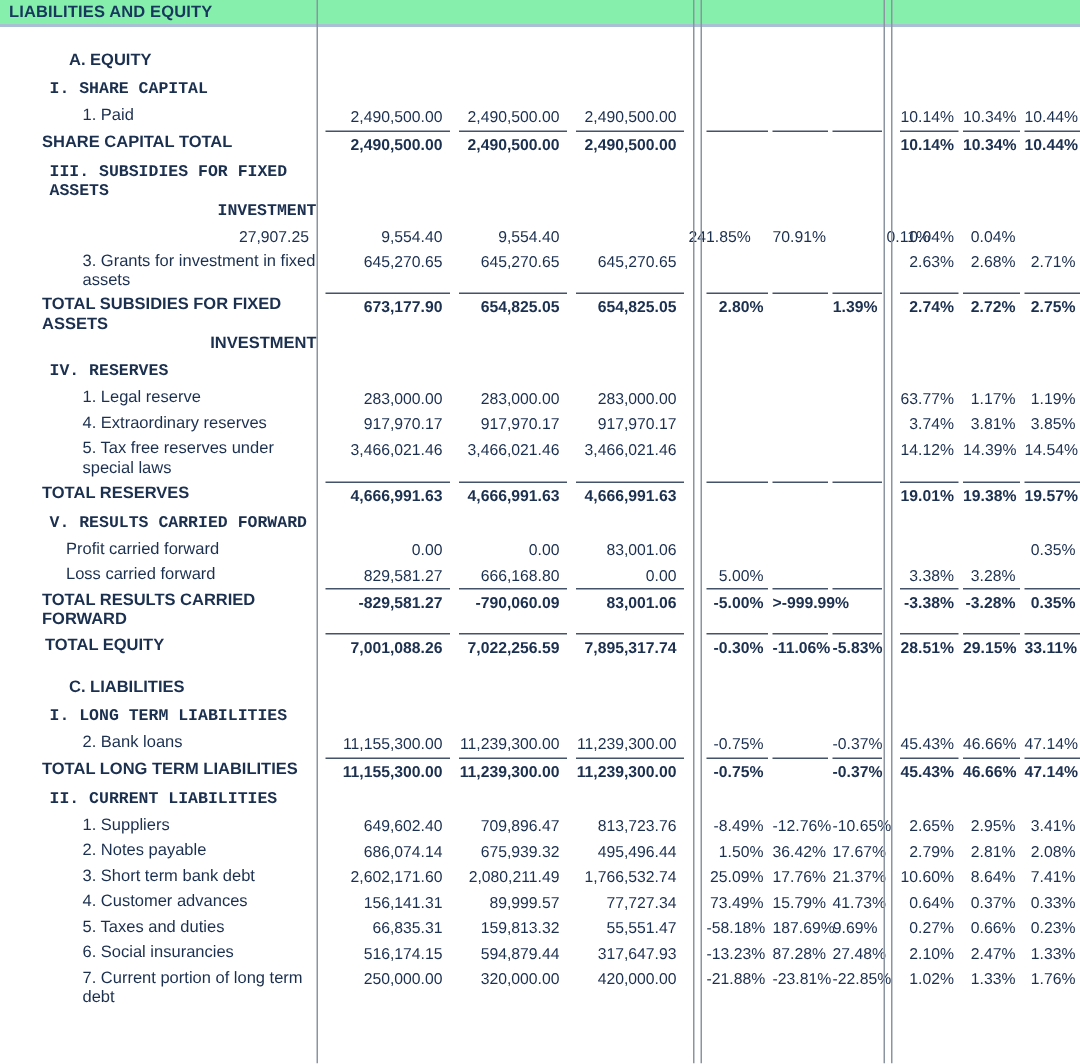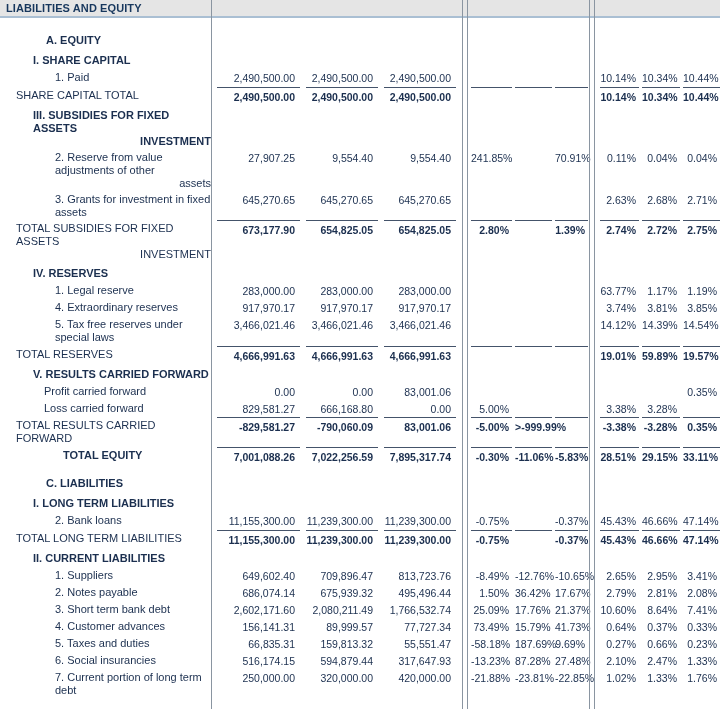--- a/index.html
+++ b/index.html
@@ -3,21 +3,21 @@
 <meta charset="utf-8">
 <style>
   html,body{margin:0;padding:0;background:#ffffff;}
   body{
     width:720px;height:709px;overflow:hidden;position:relative;
     font-family:"Liberation Sans",sans-serif;
     color:#1b2f4f;
   }
   
   .header-bar{
-    height:18px;background:#e5e5e5;border-bottom:2px solid #aabfd3;
+    height:18px;background:#86efac;border-bottom:2px solid #aabfd3;
     display:flex;align-items:center;padding-left:6px;box-sizing:border-box;
     font-size:11px;font-weight:700;color:#17375d;letter-spacing:.1px;
   }
   
   .vline{position:absolute;top:0;bottom:0;width:1px;background:#8a95a1;z-index:5;}
   .vl-1{left:211px}.vl-2{left:462px}.vl-3{left:467px}.vl-4{left:589px}.vl-5{left:594px}
   
   .table{padding-top:2px;}
   .row{
     display:grid;
@@ -27,26 +27,26 @@
   .label{font-size:11px;line-height:13px;padding-top:2px;box-sizing:border-box;}
   .label .l2{display:block;text-align:right;}
   .cellv{
     font-size:10.5px;line-height:12px;text-align:right;padding:3px 5px 0 0;
     margin-left:6px;min-height:12px;box-sizing:border-box;white-space:nowrap;
   }
   .c-pct{margin-left:3px;padding-right:3px;}
   .sep{min-height:1px;}
   
   .k-section1{margin-top:12px;margin-left:32px;} .k-section1 .label{font-weight:700;padding-left:14px;}
-  .k-section2{margin-top:4px;}  .k-section2 .label{font-weight:700;padding-left:33px;}
+  .k-section2{margin-top:4px;}  .k-section2 .label{font-weight:700;padding-left:33px;font-family:Liberation Mono, monospace;}
   .k-item{margin-top:1px;}      .k-item .label{padding-left:55px;}
   .k-item2{margin-top:1px;}     .k-item2 .label{padding-left:44px;}
-  .k-total .label{font-weight:400;padding-left:16px;}
+  .k-total .label{font-weight:700;padding-left:28px;}
   .k-total .cellv{font-weight:700;}
-  .k-grand{margin-top:2px;} .k-grand .label{font-weight:700;padding-left:30px;margin-left:33px;}
+  .k-grand{margin-top:2px;} .k-grand .label{font-weight:700;padding-left:30px;}
   .k-grand .cellv{font-weight:700;}
   
   .rule .cellv{border-top:1px solid #44536a;}
 </style>
 </head>
 <body>
 
 <div class="vline vl-1"></div>
 <div class="vline vl-2"></div>
 <div class="vline vl-3"></div>
@@ -122,21 +122,20 @@
     <div class="sep"></div>
     <div class="cellv c-pct"></div>
     <div class="cellv c-pct"></div>
     <div class="cellv c-pct"></div>
     <div class="sep"></div>
     <div class="cellv c-pct"></div>
     <div class="cellv c-pct"></div>
     <div class="cellv c-pct"></div>
   </div>
     <div class="row k-item">
-    <div class="label"><span class="l1">2. Reserve from value adjustments of other</span><span class="l2">assets</span></div>
     <div class="cellv c-amt">27,907.25</div>
     <div class="cellv c-amt">9,554.40</div>
     <div class="cellv c-amt">9,554.40</div>
     <div class="sep"></div>
     <div class="cellv c-pct">241.85%</div>
     <div class="cellv c-pct"></div>
     <div class="cellv c-pct">70.91%</div>
     <div class="sep"></div>
     <div class="cellv c-pct">0.11%</div>
     <div class="cellv c-pct">0.04%</div>
@@ -230,21 +229,21 @@
     <div class="label"><span class="l1">TOTAL RESERVES</span></div>
     <div class="cellv c-amt">4,666,991.63</div>
     <div class="cellv c-amt">4,666,991.63</div>
     <div class="cellv c-amt">4,666,991.63</div>
     <div class="sep"></div>
     <div class="cellv c-pct"></div>
     <div class="cellv c-pct"></div>
     <div class="cellv c-pct"></div>
     <div class="sep"></div>
     <div class="cellv c-pct">19.01%</div>
-    <div class="cellv c-pct">59.89%</div>
+    <div class="cellv c-pct">19.38%</div>
     <div class="cellv c-pct">19.57%</div>
   </div>
     <div class="row k-section2">
     <div class="label"><span class="l1">V. RESULTS CARRIED FORWARD</span></div>
     <div class="cellv c-amt"></div>
     <div class="cellv c-amt"></div>
     <div class="cellv c-amt"></div>
     <div class="sep"></div>
     <div class="cellv c-pct"></div>
     <div class="cellv c-pct"></div>

